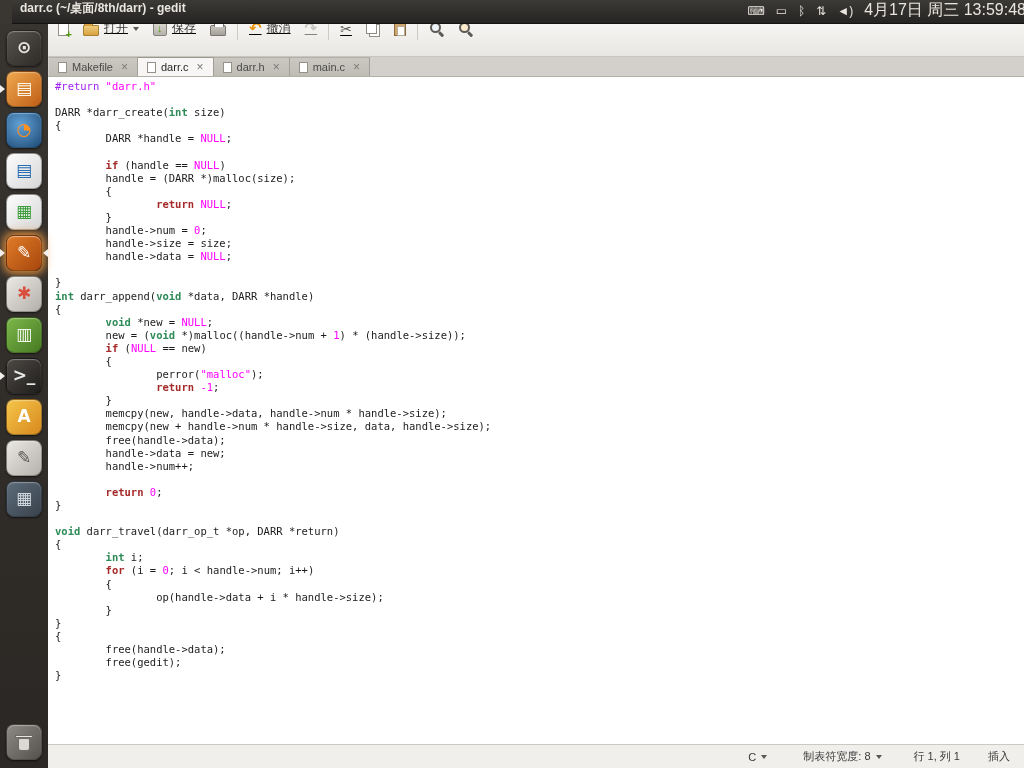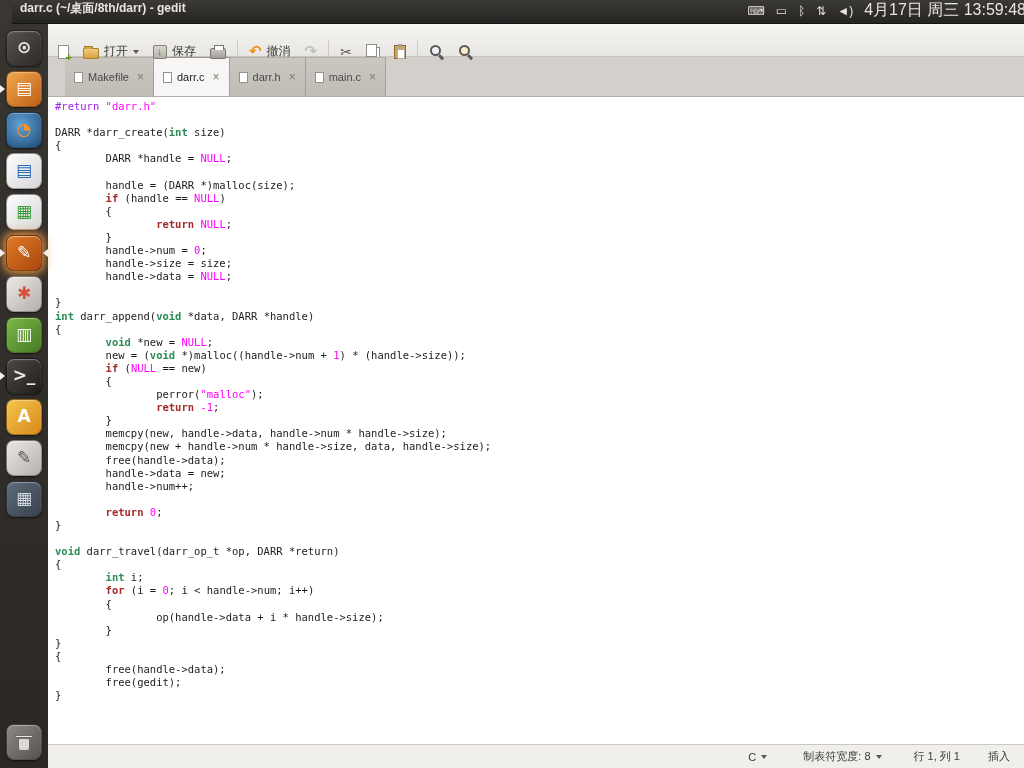--- a/index.html
+++ b/index.html
@@ -33,22 +33,22 @@
   .trash-slot { position:absolute; bottom:6px; left:0; width:48px; display:flex; justify-content:center; }
   .ic-trash { position:relative; width:18px; height:19px; }
   .ic-trash .can { position:absolute; left:3px; top:5px; width:12px; height:13px; background:#dcd9d4;
     border:1px solid #6e6b66; border-radius:2px 2px 3px 3px; }
   .ic-trash .lid { position:absolute; left:0; top:2px; width:18px; height:3px; background:#e8e5e0; border:1px solid #6e6b66; }
 
   
   .gedit { position:absolute; left:48px; top:24px; width:976px; height:744px;
     display:flex; flex-direction:column; background:#f2f1ee; }
 
-  .toolbar { height:27px; display:flex; align-items:flex-start; gap:2px; padding:16px 4px;
-    background:linear-gradient(#f6f5f3,#e8e6e2); border-bottom:1px solid #c8c5bf; }
+  .toolbar { height:27px; display:flex; align-items:flex-end; gap:2px; padding:16px 4px;
+    background:linear-gradient(#f6f5f3,#e8e6e2); border-bottom:1px solid #c8c5bf;text-decoration:underline; }
   .tbtn { height:23px; display:flex; align-items:center; gap:5px; padding:0 6px; border-radius:3px;
     font-size:12px; color:#3a3a3a; cursor:default; }
   .tbtn.disabled { opacity:.45; }
   .tsep { width:1px; height:18px; background:#cdcac4; margin:0 3px; }
   .caret { width:0; height:0; border-left:3px solid transparent; border-right:3px solid transparent; border-top:4px solid #5a5650; }
 
   .ic-page { width:11px; height:14px; background:#fff; border:1px solid #94908a; position:relative; }
   .ic-new::after { content:"+"; position:absolute; right:-4px; bottom:-5px; color:#4e9a06; font-weight:bold; font-size:11px; }
   .ic-folder { width:16px; height:11px; background:linear-gradient(#eecb7f,#d9a23f); border:1px solid #a8812f; border-radius:1px; position:relative; margin-top:3px; }
   .ic-folder::before { content:""; position:absolute; top:-3px; left:0; width:7px; height:2px; background:#d9a23f; border:1px solid #a8812f; border-bottom:none; }
@@ -62,21 +62,21 @@
   .ic-cut-g { color:#55524d; font-size:14px; }
   .ic-copy { width:11px; height:13px; background:#fff; border:1px solid #8f8c86; box-shadow:3px 3px 0 -1px #fff, 3px 3px 0 0 #8f8c86; margin-right:3px; margin-bottom:3px; }
   .ic-paste { width:12px; height:14px; background:#cfa66b; border:1px solid #8a6a3a; position:relative; }
   .ic-paste::before { content:""; position:absolute; left:2px; top:3px; width:6px; height:8px; background:#fff; border:1px solid #b5ab98; }
   .ic-paste::after { content:""; position:absolute; left:3px; top:-2px; width:4px; height:3px; background:#9c9791; border-radius:1px; }
   .ic-find { position:relative; width:15px; height:15px; }
   .ic-find::before { content:""; position:absolute; left:1px; top:1px; width:7px; height:7px; border:2px solid #5d5a55; border-radius:50%; background:#eef3f7; }
   .ic-find::after { content:""; position:absolute; left:11px; top:10px; width:6px; height:3px; background:#5d5a55; transform:rotate(45deg); transform-origin:0 0; border-radius:1px; }
   .ic-replace::before { border-color:#5d5a55; background:#fdeccc; }
 
-  .tabbar { height:40px; background:#d3d0cb; display:flex; align-items:stretch; border-bottom:1px solid #b2aea8; padding-left:17px; }
+  .tabbar { height:20px; background:#d3d0cb; display:flex; align-items:stretch; border-bottom:1px solid #b2aea8; padding-left:1px; }
   .tab { display:flex; align-items:center; gap:5px; padding:0 9px; font-size:11px; color:#4a4a4a;
     background:linear-gradient(#cbc8c2,#bfbcb6); border-right:1px solid #a29e98; border-top:1px solid #b2aea8; cursor:default; }
   .tab.active { background:#f7f6f4; color:#1f1f1f; border-top:1px solid #9a9690; }
   .tab-ic { width:9px; height:11px; background:#fff; border:1px solid #94908a; flex:none; }
   .tab-close { color:#7d7a74; font-size:12px; line-height:1; margin-left:3px; }
 
   .editor { flex:1; background:#ffffff; overflow:hidden; padding:3px 0 0 7px;
     font-family:"DejaVu Sans Mono","Liberation Mono",monospace; font-size:10.5px; color:#1c1c1c; cursor:text; }
   .code-line { white-space:pre; height:13.1px; line-height:13.1px; tab-size:8; -moz-tab-size:8; }
   .tok-p { color:#1c1c1c; }
@@ -257,22 +257,22 @@
         </div>
       </div>
 
     <div class="editor" id="code">
         <div class="code-line"><span class="tok-i">#return </span><span class="tok-s">"darr.h"</span></div>
         <div class="code-line"></div>
         <div class="code-line"><span class="tok-p">DARR *darr_create(</span><span class="tok-t">int</span><span class="tok-p"> size)</span></div>
         <div class="code-line"><span class="tok-p">{</span></div>
         <div class="code-line"><span class="tok-p">	DARR *handle = </span><span class="tok-c">NULL</span><span class="tok-p">;</span></div>
         <div class="code-line"></div>
+        <div class="code-line"><span class="tok-p">	</span><span class="tok-k">if</span><span class="tok-p"> (handle == </span><span class="tok-c">NULL</span><span class="tok-p">)</span></div>
         <div class="code-line"><span class="tok-p">	handle = (DARR *)malloc(size);</span></div>
-        <div class="code-line"><span class="tok-p">	</span><span class="tok-k">if</span><span class="tok-p"> (handle == </span><span class="tok-c">NULL</span><span class="tok-p">)</span></div>
         <div class="code-line"><span class="tok-p">	{</span></div>
         <div class="code-line"><span class="tok-p">		</span><span class="tok-k">return</span><span class="tok-p"> </span><span class="tok-c">NULL</span><span class="tok-p">;</span></div>
         <div class="code-line"><span class="tok-p">	}</span></div>
         <div class="code-line"><span class="tok-p">	handle-&gt;num = </span><span class="tok-c">0</span><span class="tok-p">;</span></div>
         <div class="code-line"><span class="tok-p">	handle-&gt;size = size;</span></div>
         <div class="code-line"><span class="tok-p">	handle-&gt;data = </span><span class="tok-c">NULL</span><span class="tok-p">;</span></div>
         <div class="code-line"></div>
         <div class="code-line"><span class="tok-p">}</span></div>
         <div class="code-line"><span class="tok-t">int</span><span class="tok-p"> darr_append(</span><span class="tok-t">void</span><span class="tok-p"> *data, DARR *handle)</span></div>
         <div class="code-line"><span class="tok-p">{</span></div>

